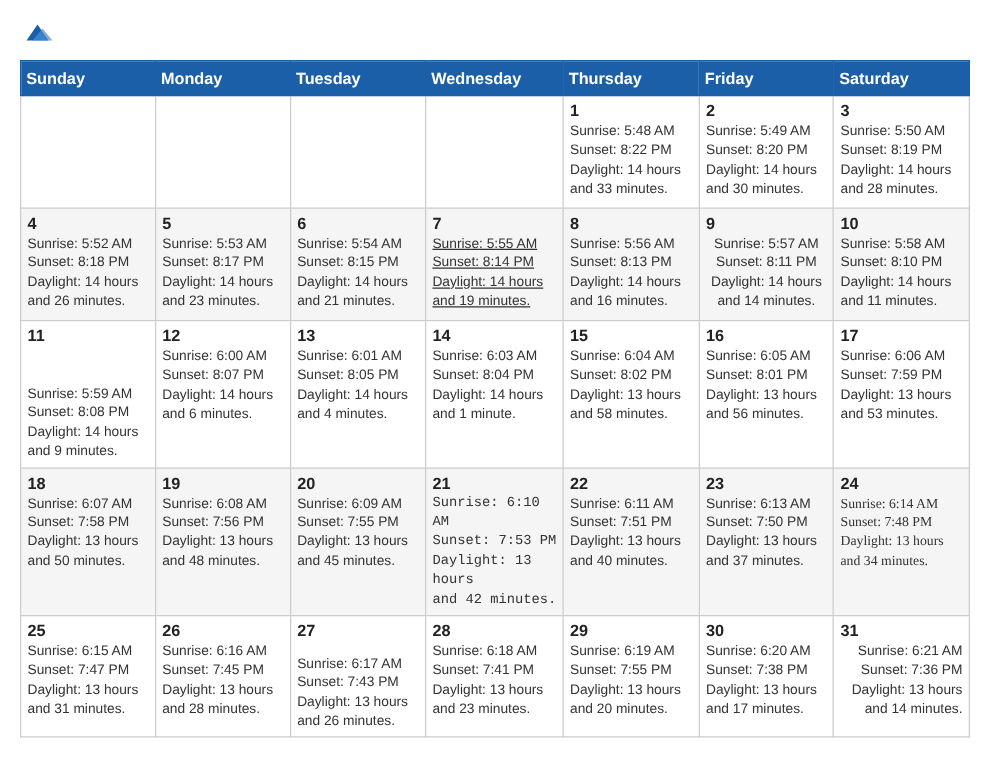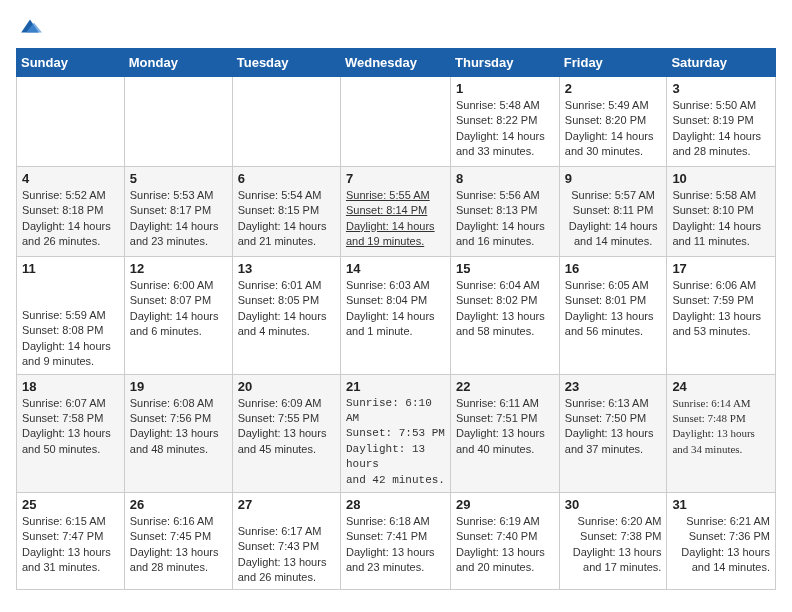--- a/index.html
+++ b/index.html
@@ -336,27 +336,27 @@
         <td>
           <span class="day-number">28</span>
           <div class="cell-text" style="white-space: pre-line;">Sunrise: 6:18 AM
 Sunset: 7:41 PM
 Daylight: 13 hours
 and 23 minutes.</div>
         </td>
         <td>
           <span class="day-number">29</span>
           <div class="cell-text" style="white-space: pre-line;">Sunrise: 6:19 AM
-Sunset: 7:40 PM
+Sunset: 7:55 PM
 Daylight: 13 hours
 and 20 minutes.</div>
         </td>
         <td>
           <span class="day-number">30</span>
-          <div class="cell-text" style="white-space: pre-line; text-align: right;">Sunrise: 6:20 AM
+          <div class="cell-text" style="white-space: pre-line;">Sunrise: 6:20 AM
 Sunset: 7:38 PM
 Daylight: 13 hours
 and 17 minutes.</div>
         </td>
         <td>
           <span class="day-number">31</span>
           <div class="cell-text" style="white-space: pre-line; text-align: right;">Sunrise: 6:21 AM
 Sunset: 7:36 PM
 Daylight: 13 hours
 and 14 minutes.</div>

